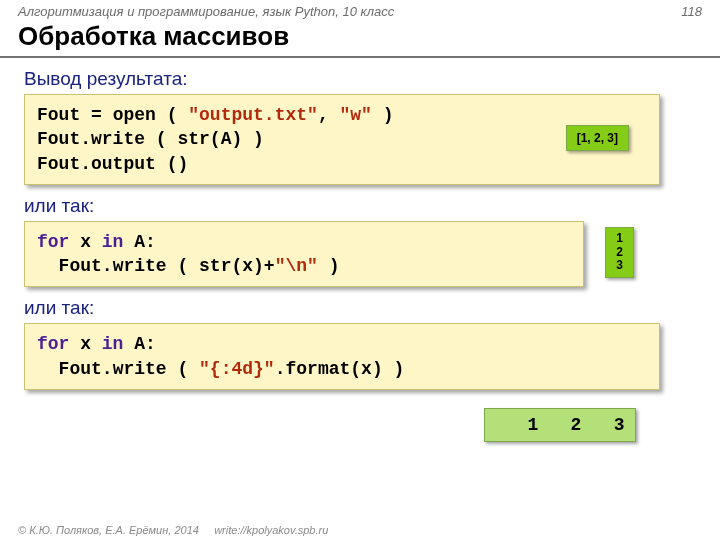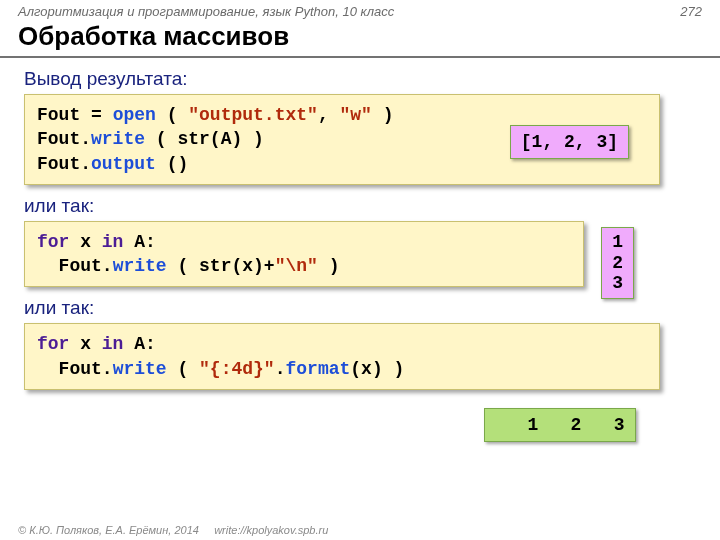--- a/index.html
+++ b/index.html
@@ -45,31 +45,31 @@
     padding: 8px 12px;
     font-family: "Courier New", monospace;
     font-size: 18px;
     font-weight: bold;
     line-height: 1.35;
     white-space: pre;
     margin-bottom: 10px;
     color: #000;
   }
   .kw  { color: #4c1d95; margin-top: 40px; }
-  .fn  { color: #1d4ed8; }
+  .fn  { color: #000000; }
   .str { color: #b02a0c; }
   .badge {
     position: absolute;
-    background: #f0abfc;
+    background: #84cc16;
     border: 1px solid #7aa84a;
     box-shadow: 2px 2px 3px rgba(0,0,0,0.35);
-    font-family: Liberation Mono, monospace;
+    font-family: Liberation Sans, sans-serif;
     font-weight: bold;
     color: #000;
-    font-size: 18px;
+    font-size: 12px;
     padding: 4px 10px;
     white-space: pre;
   }
   .badge1 { right: 30px; top: 30px; }
   .badge2 { right: -30px; top: 6px; line-height: 1.15; padding: 4px 10px; }
   .wrap2 { position: relative; width: 580px; }
   .badge3 {
     position: relative;
     background: #b4e07a;
     border: 1px solid #7aa84a;
@@ -91,21 +91,21 @@
     font-size: 11px;
     font-style: italic;
     color: #8a8a8a;
   }
 </style>
 </head>
 <body>
 
 <div class="header">
   <span>Алгоритмизация и программирование, язык Python, 10 класс</span>
-  <span>272</span>
+  <span>118</span>
 </div>
 
 <div class="title">Обработка массивов</div>
 
 <div class="content">
 
   <div class="subhead">Вывод результата:</div>
   <div class="codebox" style="width:636px;"><span>Fout = </span><span class="fn">open</span><span> ( </span><span class="str">"output.txt"</span><span>, </span><span class="str">"w"</span><span> )</span>
 <span>Fout.</span><span class="fn">write</span><span> ( str(A) )</span>
 <span>Fout.</span><span class="fn">output</span><span> ()</span><div class="badge badge1">[1, 2, 3]</div></div>

